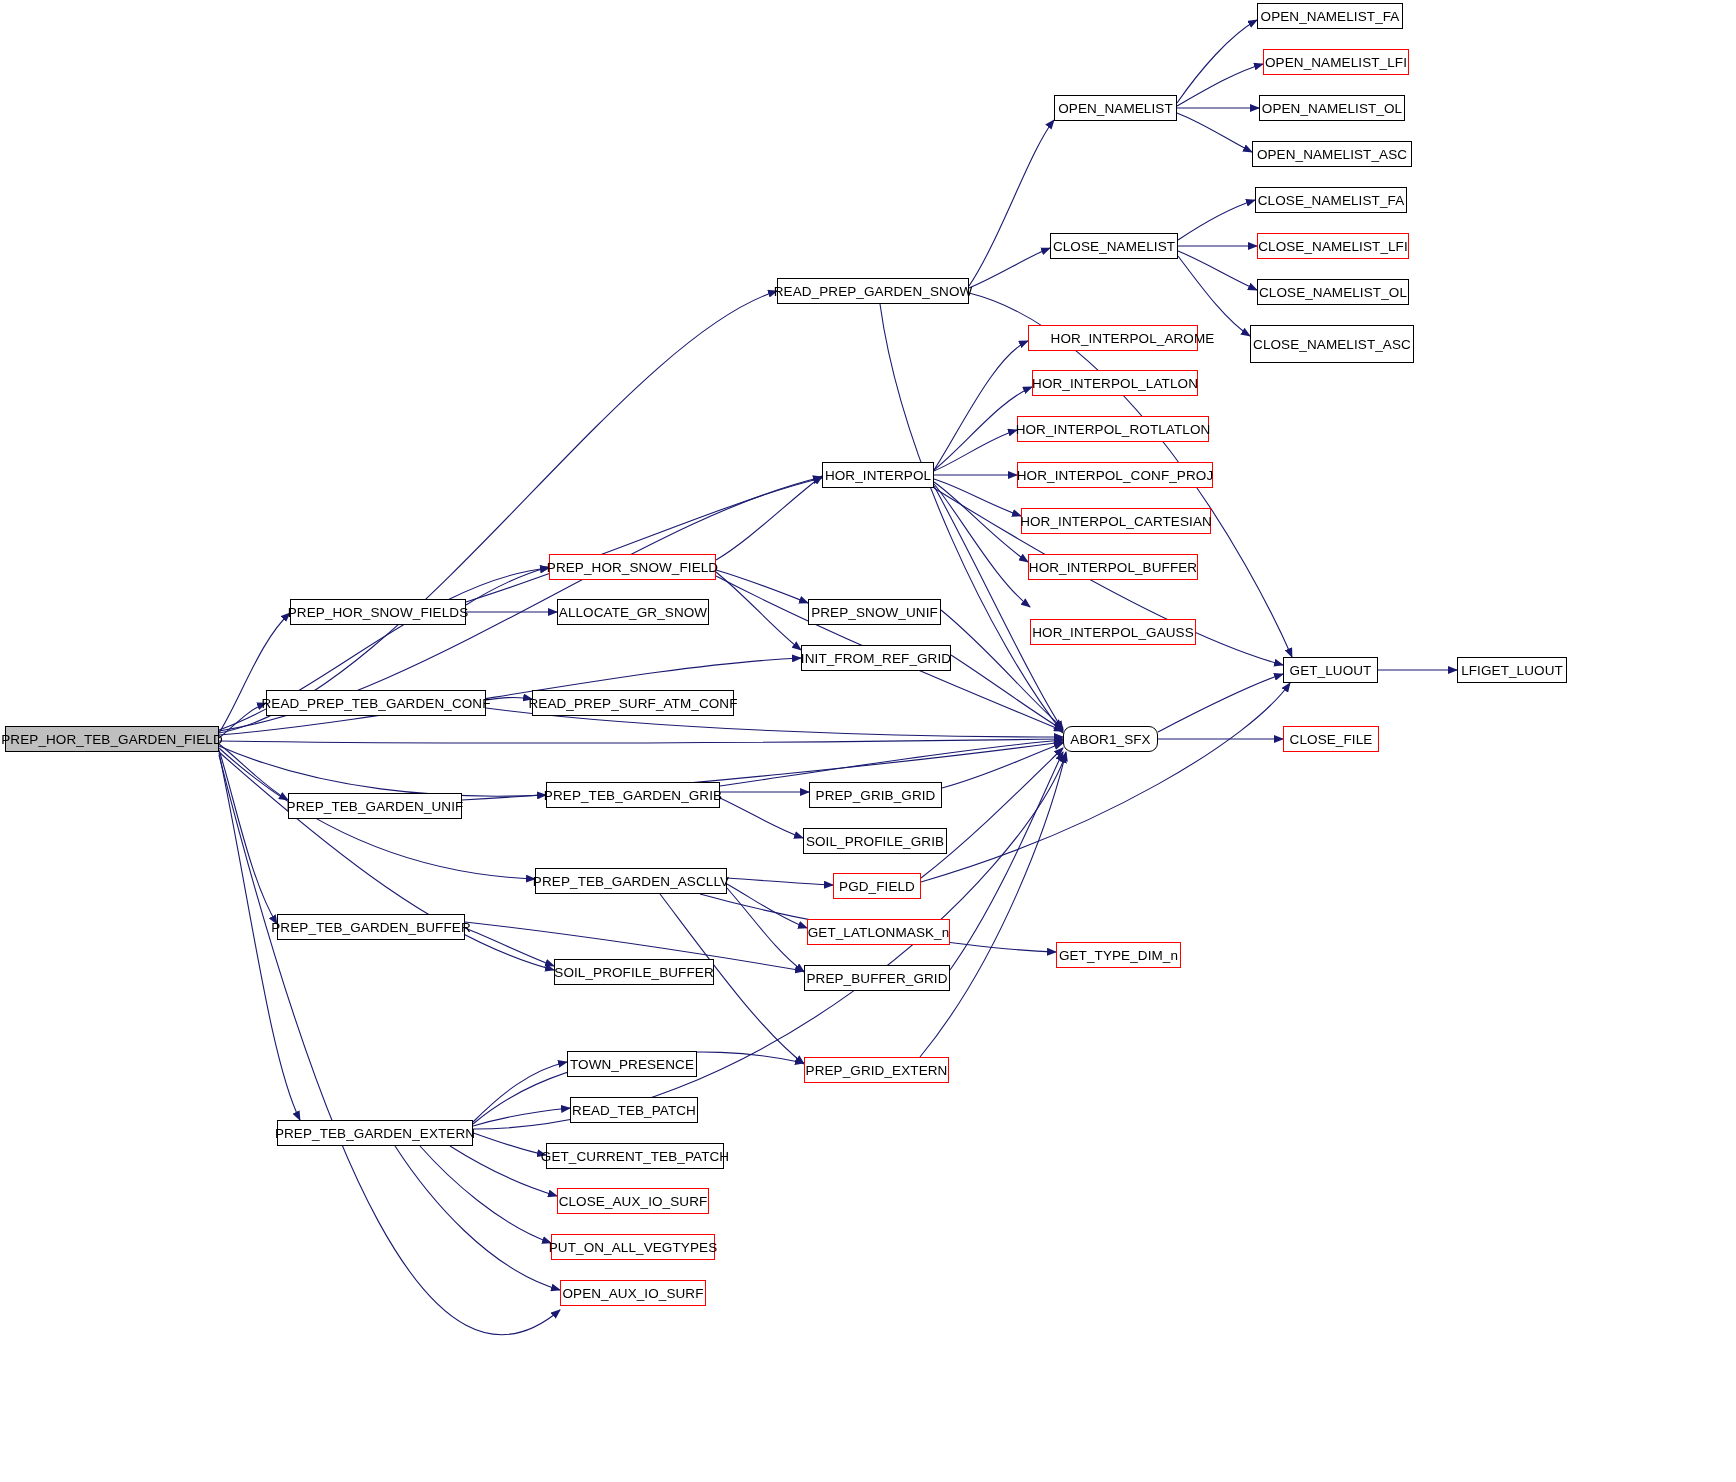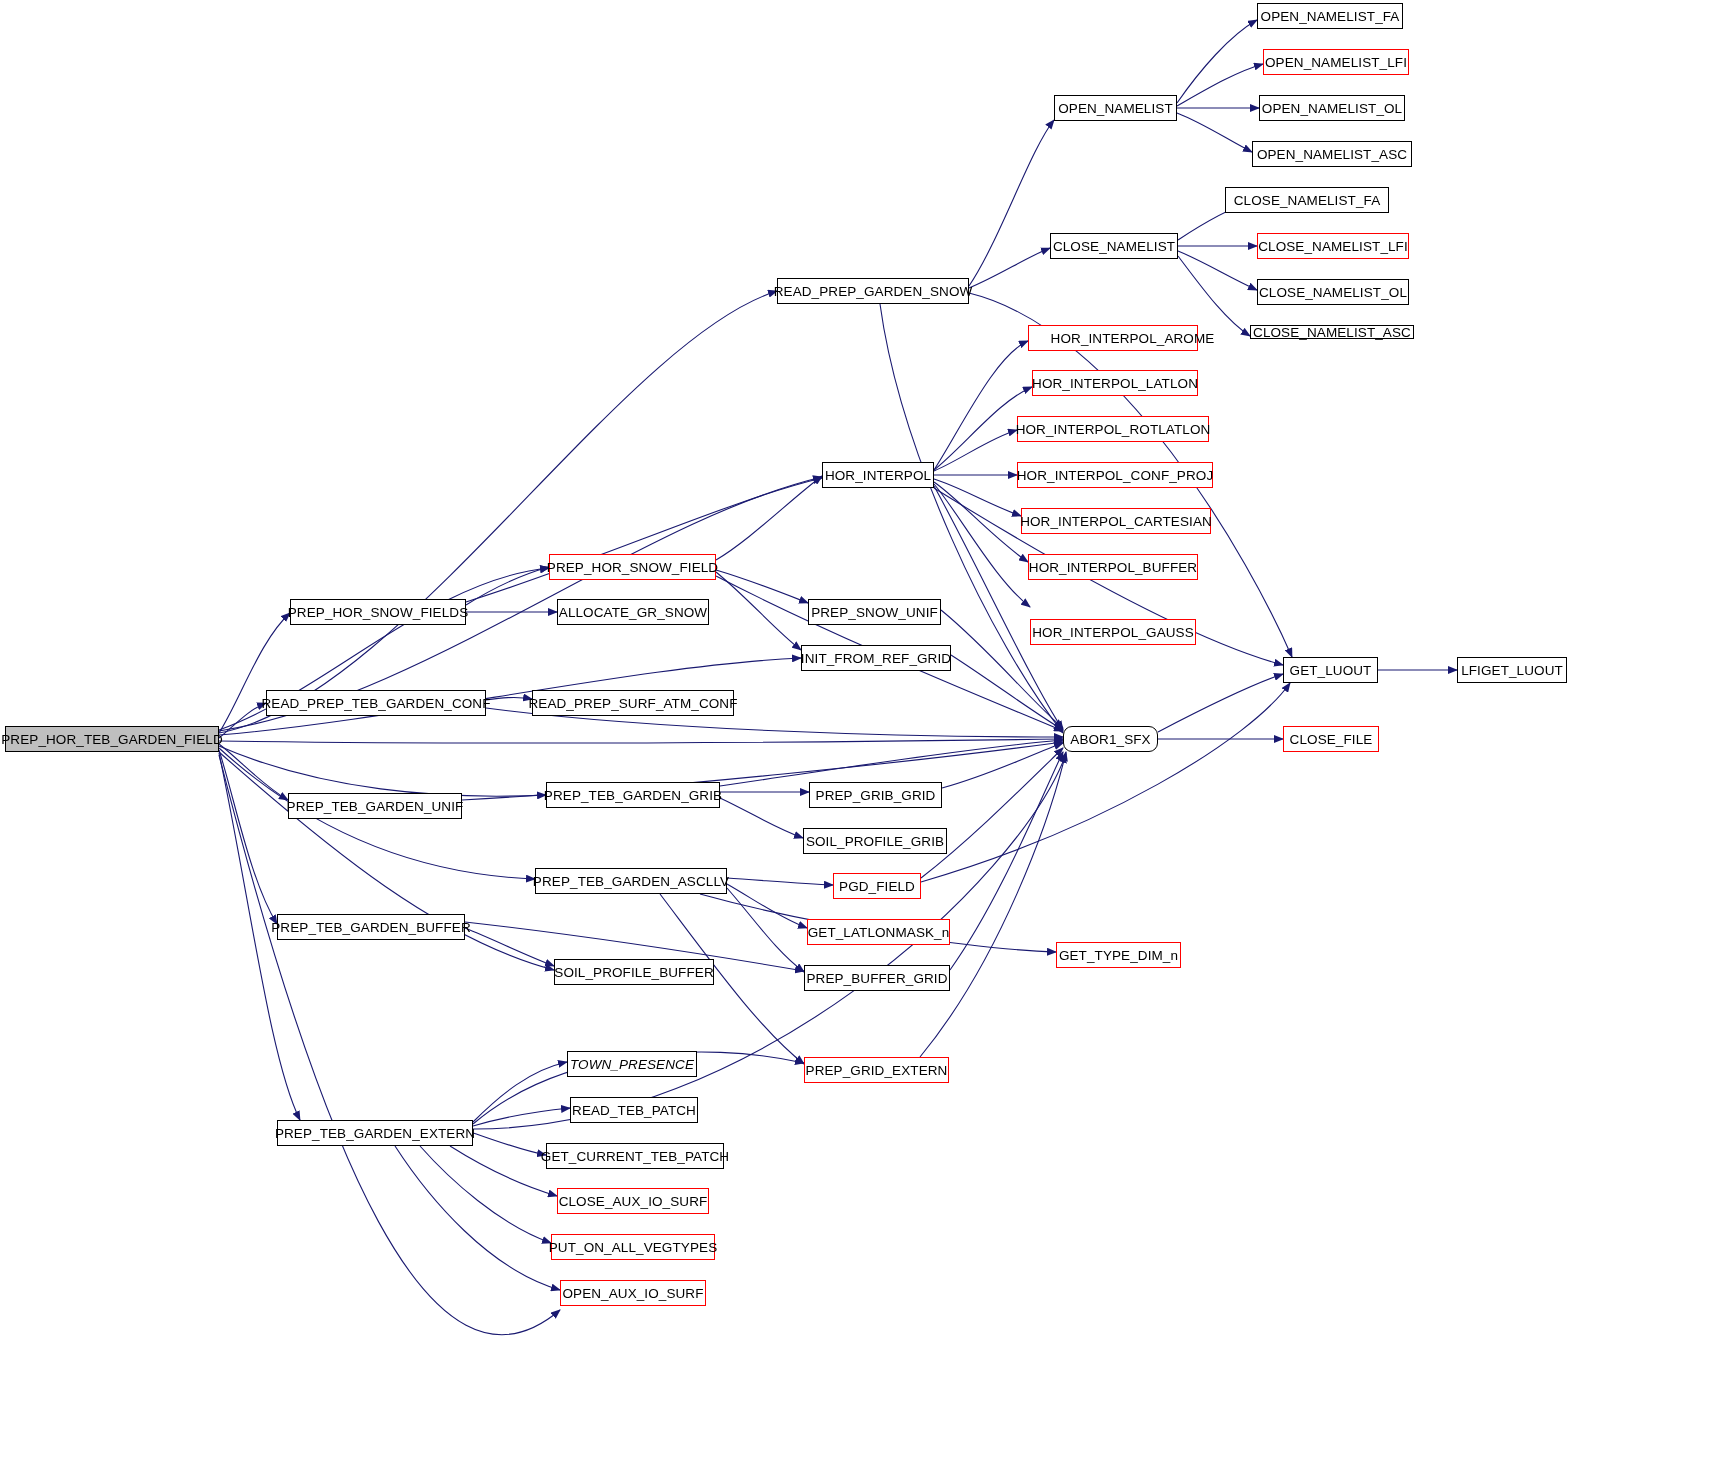--- a/index.html
+++ b/index.html
@@ -117,30 +117,30 @@
       </div>
       <div class="node" style="left: 1259px; top: 95px; width: 146px; height: 26px;">
         <span>OPEN_NAMELIST_OL</span>
       </div>
       <div class="node" style="left: 1252px; top: 141px; width: 160px; height: 26px;">
         <span>OPEN_NAMELIST_ASC</span>
       </div>
       <div class="node" style="left: 1050px; top: 233px; width: 128px; height: 26px;">
         <span>CLOSE_NAMELIST</span>
       </div>
-      <div class="node" style="left: 1225px; top: 187px; width: 164px; height: 26px;">
+      <div class="node" style="left: 1255px; top: 187px; width: 152px; height: 26px;">
         <span>CLOSE_NAMELIST_FA</span>
       </div>
       <div class="node red" style="left: 1257px; top: 233px; width: 152px; height: 26px;">
         <span>CLOSE_NAMELIST_LFI</span>
       </div>
       <div class="node" style="left: 1257px; top: 279px; width: 152px; height: 26px;">
         <span>CLOSE_NAMELIST_OL</span>
       </div>
-      <div class="node" style="left: 1250px; top: 325px; width: 164px; height: 14px;">
+      <div class="node" style="left: 1250px; top: 325px; width: 164px; height: 38px;">
         <span>CLOSE_NAMELIST_ASC</span>
       </div>
       <div class="node red" style="left: 1028px; top: 325px; width: 170px; height: 26px; padding-left: 39px;">
         <span>HOR_INTERPOL_AROME</span>
       </div>
       <div class="node red" style="left: 1032px; top: 370px; width: 166px; height: 26px;">
         <span>HOR_INTERPOL_LATLON</span>
       </div>
       <div class="node red" style="left: 1017px; top: 416px; width: 192px; height: 26px;">
         <span>HOR_INTERPOL_ROTLATLON</span>
@@ -225,21 +225,21 @@
       </div>
       <div class="node" style="left: 554px; top: 959px; width: 160px; height: 26px;">
         <span>SOIL_PROFILE_BUFFER</span>
       </div>
       <div class="node red" style="left: 804px; top: 1057px; width: 145px; height: 26px;">
         <span>PREP_GRID_EXTERN</span>
       </div>
       <div class="node" style="left: 277px; top: 1120px; width: 196px; height: 26px;">
         <span>PREP_TEB_GARDEN_EXTERN</span>
       </div>
-      <div class="node" style="left: 567px; top: 1051px; width: 130px; height: 26px; font-style: italic;">
+      <div class="node" style="left: 567px; top: 1051px; width: 130px; height: 26px;">
         <span>TOWN_PRESENCE</span>
       </div>
       <div class="node" style="left: 570px; top: 1097px; width: 128px; height: 26px;">
         <span>READ_TEB_PATCH</span>
       </div>
       <div class="node" style="left: 546px; top: 1143px; width: 178px; height: 26px;">
         <span>GET_CURRENT_TEB_PATCH</span>
       </div>
       <div class="node red" style="left: 557px; top: 1188px; width: 152px; height: 26px;">
         <span>CLOSE_AUX_IO_SURF</span>

